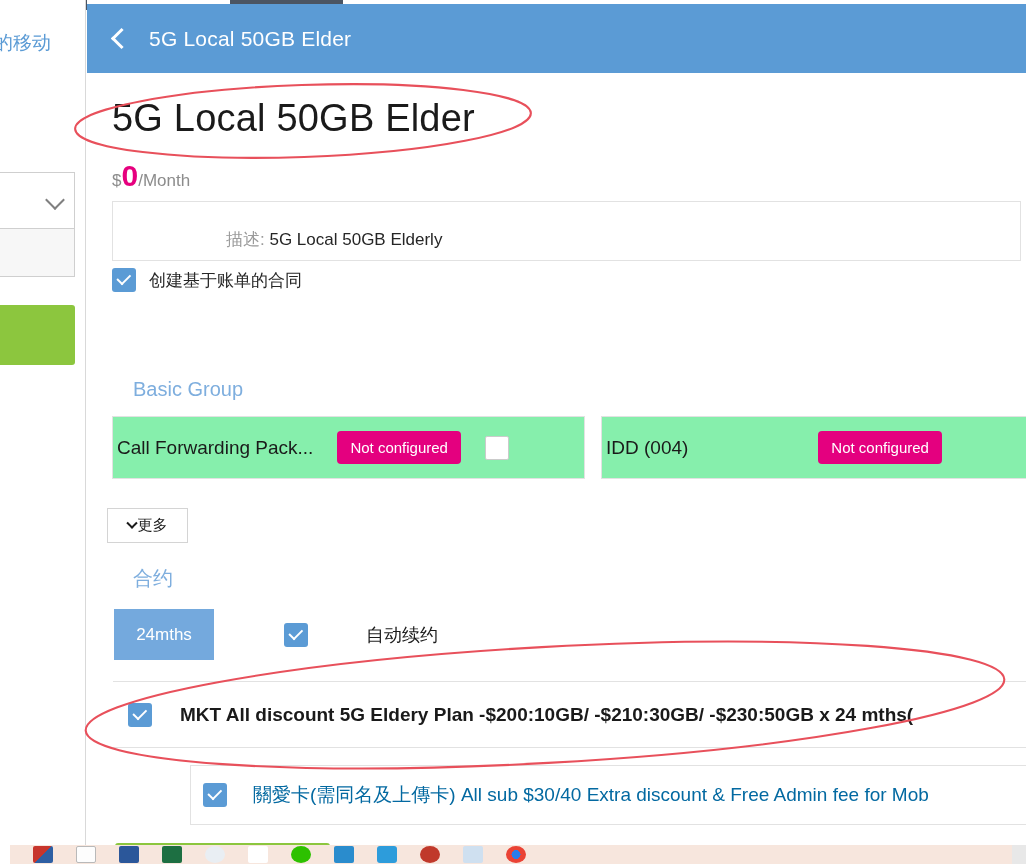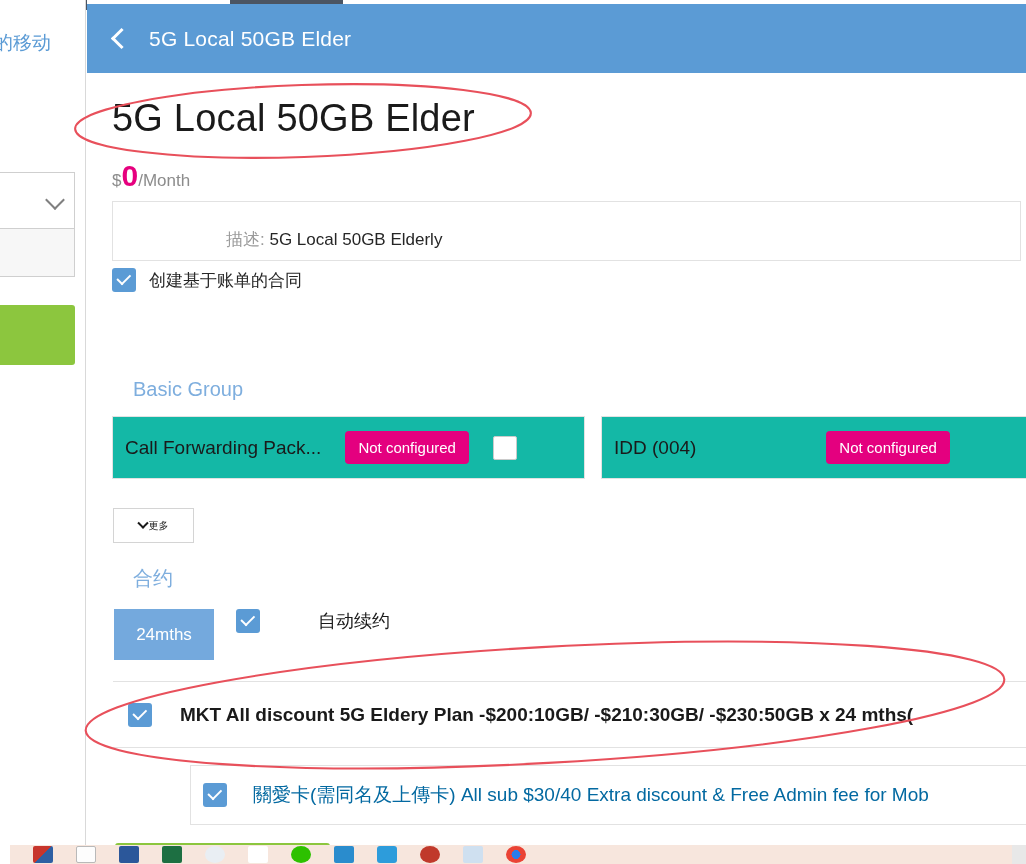--- a/index.html
+++ b/index.html
@@ -49,35 +49,35 @@
   .cb { width: 24px; height: 24px; border-radius: 3px; background: #5b9bd5; display: inline-flex; align-items: center; justify-content: center; flex: none; cursor: pointer; }
   .cb::after { content: ""; width: 11px; height: 6px; border-left: 2.6px solid #fff; border-bottom: 2.6px solid #fff; transform: rotate(-45deg) translate(1px,-2px); }
   .cb-empty { width: 24px; height: 24px; border: 1px solid #cbcbcb; background: #fff; border-radius: 2px; flex: none; cursor: pointer; }
 
   .billing-row { position: absolute; left: 25px; top: 195px; display: flex; align-items: center; gap: 13px; }
   .billing-label { font-size: 17px; color: #262626; }
 
   .group-title { position: absolute; left: 46px; top: 305px; font-size: 20px; color: #7eaede; }
 
   .cards { position: absolute; left: 25px; top: 343px; width: 1000px; display: flex; gap: 16px; }
-  .card { height: 63px; background: #14b8a6; border: 1px solid #e2e2e2; display: flex; align-items: center; padding: 0 12px; }
+  .card { height: 63px; background: #86efac; border: 1px solid #e2e2e2; display: flex; align-items: center; padding: 0 4px; }
   .card.c1 { width: 473px; }
   .card.c2 { width: 473px; }
   .card-name { font-size: 19px; color: #1a1a1a; white-space: nowrap; overflow: hidden; }
   .badge { background: #e4007f; color: #ffffff; font-size: 15px; border-radius: 4px; padding: 8px 13px; white-space: nowrap; cursor: pointer; }
   .card.c1 .badge { margin-left: 24px; }
   .card.c1 .cb-empty { margin-left: 24px; }
   .card.c2 .badge { margin-left: 130px; }
 
-  .more-btn { position: absolute; left: 26px; top: 435px; width: 81px; height: 35px; border: 1px solid #d4d4d4; background: #fff; display: flex; align-items: center; justify-content: center; gap: 2px; font-size: 10px; color: #1a1a1a; cursor: pointer; }
+  .more-btn { position: absolute; left: 20px; top: 435px; width: 81px; height: 35px; border: 1px solid #d4d4d4; background: #fff; display: flex; align-items: center; justify-content: center; gap: 2px; font-size: 15px; color: #1a1a1a; cursor: pointer; }
   .chev-dn { width: 8px; height: 8px; border-right: 2px solid #1a1a1a; border-bottom: 2px solid #1a1a1a; transform: rotate(45deg) translate(-2px,-2px); }
 
   .contract-title { position: absolute; left: 46px; top: 492px; font-size: 20px; color: #7eaede; }
 
-  .term-row { position: absolute; left: 27px; top: 536px; display: flex; align-items: flex-start; }
+  .term-row { position: absolute; left: 27px; top: 536px; display: flex; align-items: center; gap: 48px; }
   .term-pill { width: 100px; height: 51px; background: #74a9dd; color: #ffffff; font-size: 17px; display: flex; align-items: center; justify-content: center; cursor: pointer; }
   .renew { display: flex; align-items: center; gap: 10px; margin-left: 22px; }
   .renew-label { font-size: 18px; color: #1a1a1a; margin-left: 48px; }
 
   .discount-box { position: absolute; left: 26px; top: 608px; width: 952px; height: 67px; border: 1px solid #e2e2e2; border-left: none; border-right: none; background: #fff; display: flex; align-items: center; padding-left: 15px; }
   .discount-text { font-size: 19px; font-weight: 700; color: #1a1a1a; margin-left: 28px; white-space: nowrap; }
 
   .sub-box { position: absolute; left: 103px; top: 692px; width: 875px; height: 60px; border: 1px solid #e2e2e2; background: #fff; display: flex; align-items: center; padding-left: 12px; }
   .sub-text { font-size: 19px; color: #0369a1; margin-left: 26px; white-space: nowrap; }
 

